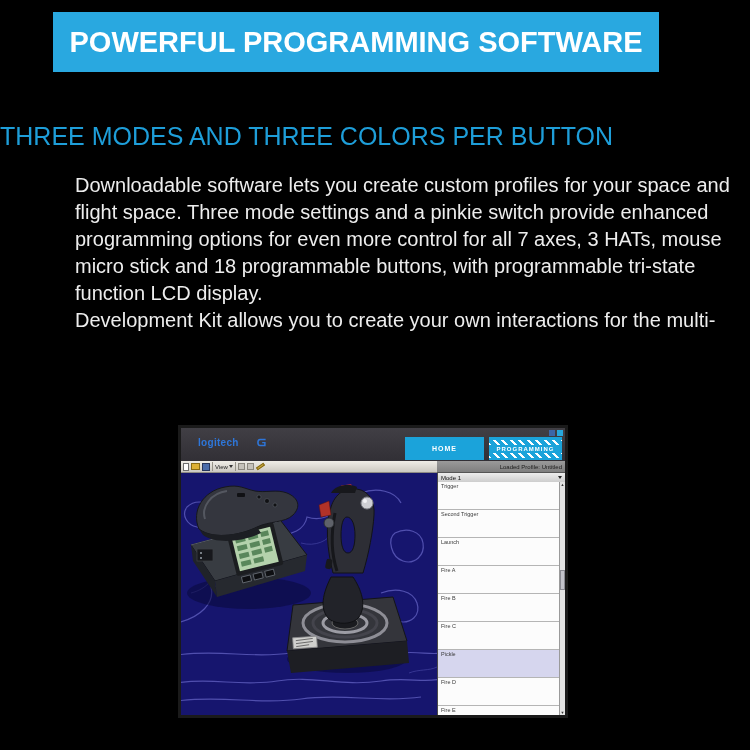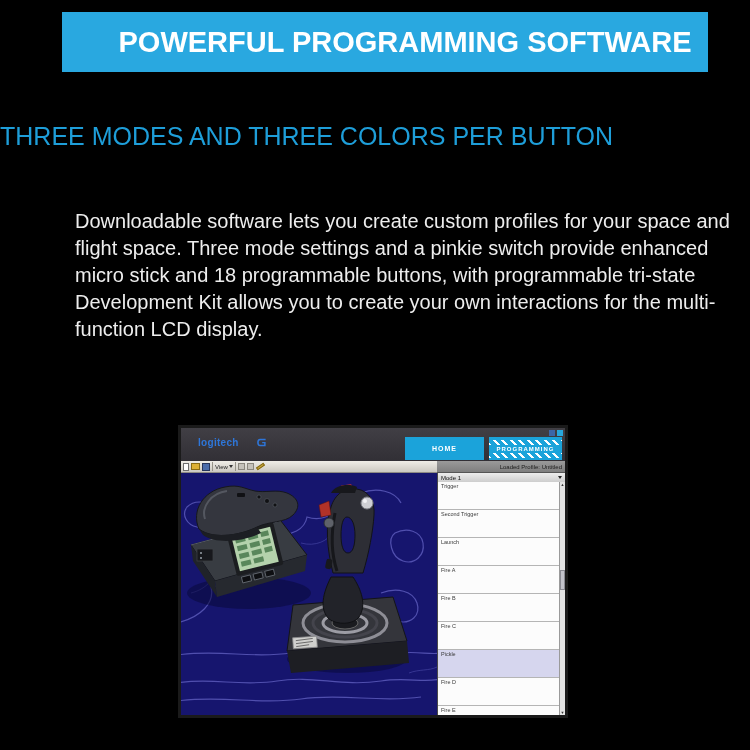--- a/index.html
+++ b/index.html
@@ -2,33 +2,33 @@
 <html><head>
 <meta charset="utf-8">
 <style>
   html,body{margin:0;padding:0;}
   body{
     width:750px;height:750px;background:#000;position:relative;overflow:hidden;
     font-family:"Liberation Sans", sans-serif;
   }
   
   .banner{
-    position:absolute;left:62px;top:12px;width:606px;height:60px;
-    background:#29a8e0;display:flex;align-items:center;justify-content:center;padding-left:40px;
+    position:absolute;left:53px;top:12px;width:606px;height:60px;
+    background:#29a8e0;display:flex;align-items:center;justify-content:center;
   }
   .banner-title{
     color:#fff;font-size:29px;font-weight:bold;letter-spacing:0px;white-space:nowrap;
   }
   .heading{
     position:absolute;left:0;top:122px;width:750px;text-align:left;
     color:#1e9ed9;font-size:25px;font-weight:400;white-space:nowrap;
   }
   .bodytext{
     position:absolute;left:75px;top:172px;width:630px;
-    color:#ededed;font-size:20px;line-height:27px;margin-top:36px;
+    color:#ededed;font-size:20px;line-height:27px;
   }
   .bodytext .bline{white-space:nowrap;}
   
   .appwin{
     position:absolute;left:178px;top:425px;width:390px;height:293px;
     background:#232228;border:3px solid #1a1a1a;box-sizing:border-box;
   }
   .appheader{
     position:absolute;left:0;top:0;width:384px;height:33px;
     background:linear-gradient(#413f45,#312f35);
@@ -106,23 +106,24 @@
 
 <div class="banner">
   <span class="banner-title">POWERFUL PROGRAMMING SOFTWARE</span>
 </div>
 
 <div class="heading">THREE MODES AND THREE COLORS PER BUTTON</div>
 
 <div class="bodytext" id="body-text">
     <div class="bline">Downloadable software lets you create custom profiles for your space and</div>
     <div class="bline">flight space. Three mode settings and a pinkie switch provide enhanced</div>
+    <div class="bline">programming options for even more control for all 7 axes, 3 HATs, mouse</div>
     <div class="bline">micro stick and 18 programmable buttons, with programmable tri-state</div>
+    <div class="bline">function LCD display.</div>
     <div class="bline">Development Kit allows you to create your own interactions for the multi-</div>
-    <div class="bline">function LCD display.</div>
   </div>
 
 <div class="appwin">
 
   <div class="appheader">
     <div class="logo">
       <span>logitech</span>
       <svg width="11" height="11" viewBox="0 0 24 24">
         <path d="M21 4 H9 C4.5 4 2.5 7.2 2.5 12 C2.5 16.8 4.5 20 9 20 H21 V11 H13.5 V13.8 H17.8 V17 H9.6 C7.3 17 6 15.2 6 12 C6 8.8 7.3 7 9.6 7 H21 Z" fill="#2e76d9"></path>
       </svg>

